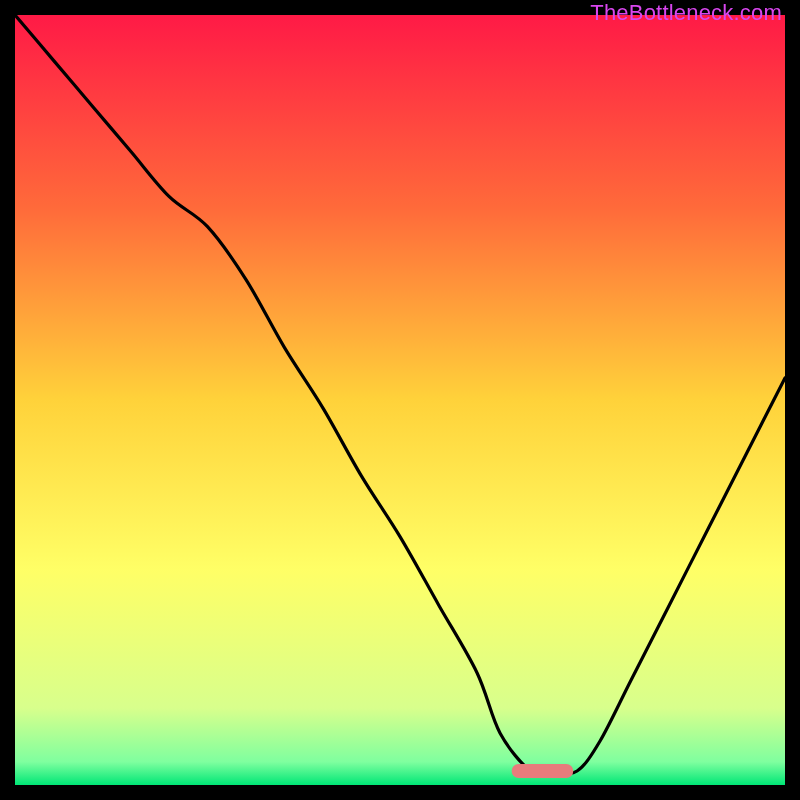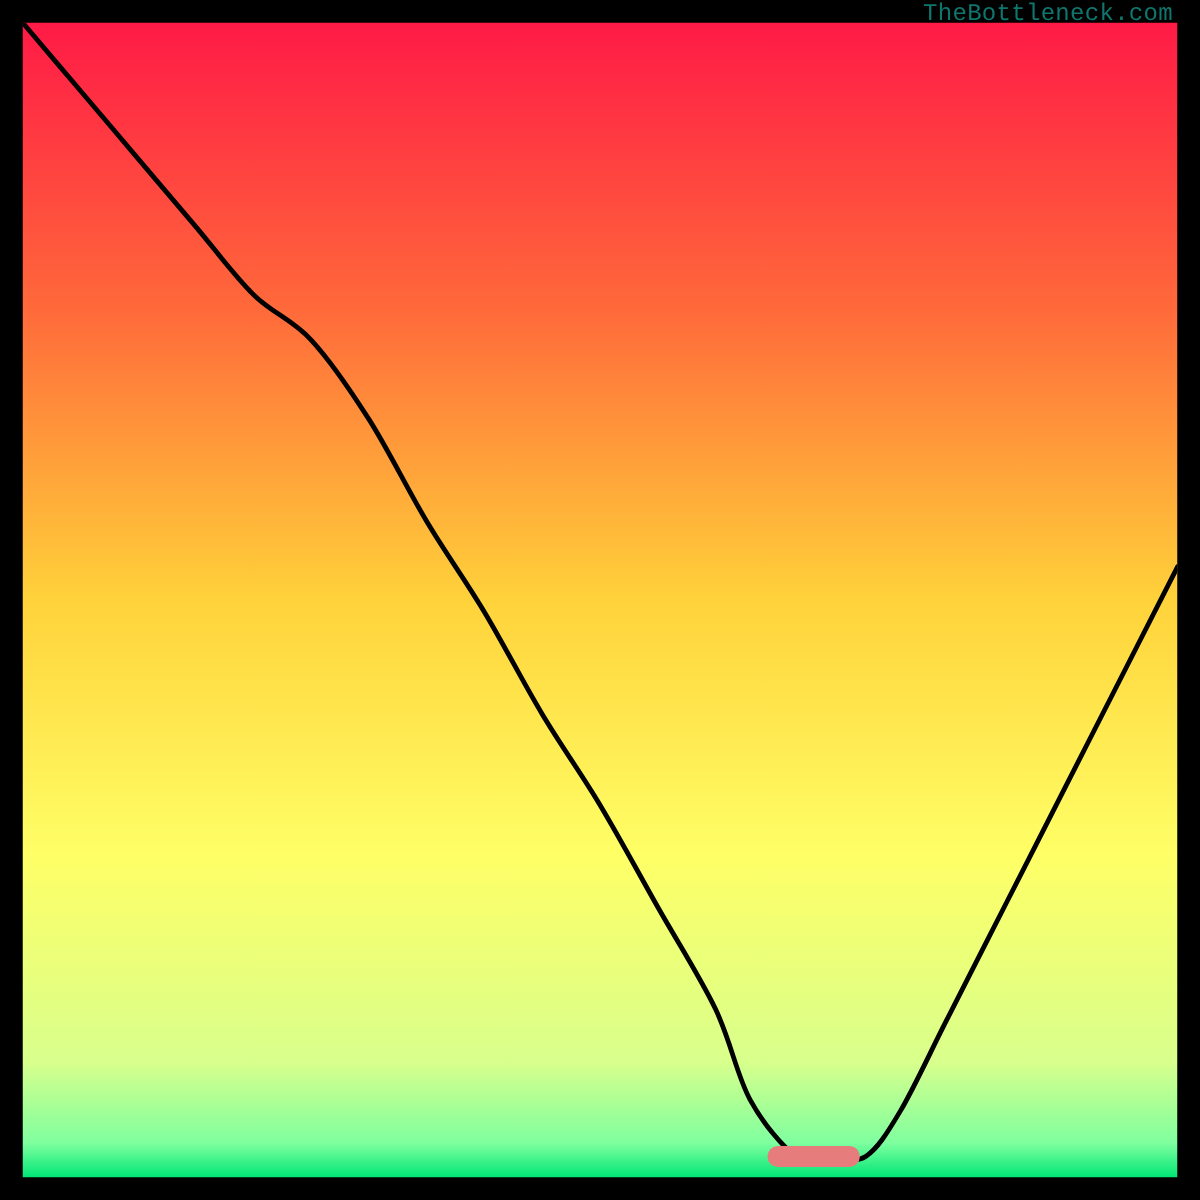--- a/index.html
+++ b/index.html
@@ -22,23 +22,23 @@
     position: absolute;
     left: 0;
     top: 0;
     width: 770px;
     height: 770px;
   }
   .watermark {
     position: absolute;
     top: 0px;
     right: 18px;
-    color: #0f766e;
-    font-family: Liberation Mono, monospace;
-    font-size: 16px;
+    color: #d946ef;
+    font-family: Liberation Sans, sans-serif;
+    font-size: 22px;
     letter-spacing: 0.2px;
     font-weight: 400;
     user-select: none;
   }
 </style>
 </head>
 <body>
 
 <div class="frame">
   <svg class="plot-area" viewBox="0 0 770 770" preserveAspectRatio="none">

